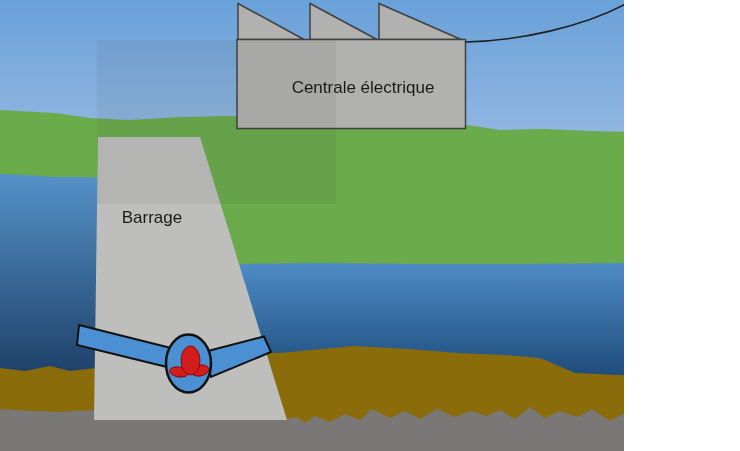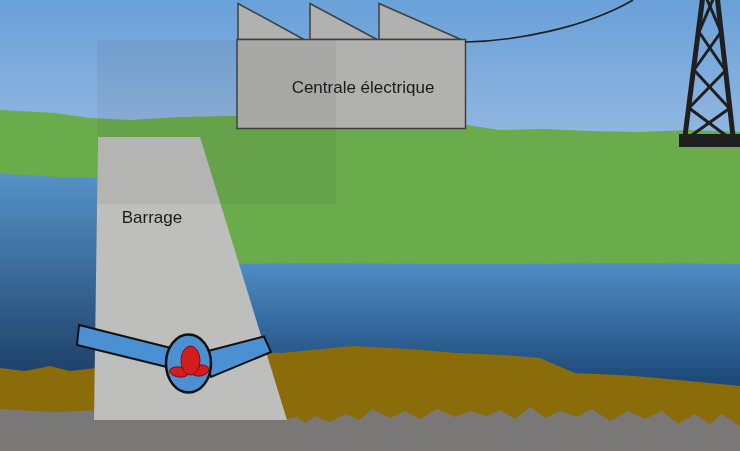--- a/index.html
+++ b/index.html
@@ -1,18 +1,18 @@
 <!DOCTYPE html>
 <html><head>
 <meta charset="utf-8">
 <style>
   html,body{margin:0;padding:0;background:#ffffff;}
   #stage{
     position:relative;
-    width:740px;height:451px;
+    width:624px;height:451px;
     overflow:hidden;
     font-family:"Liberation Sans", sans-serif;
   }
   #stage svg{display:block;width:740px;height:451px;}
   text.diagram-label{
     font-family:"Liberation Sans", sans-serif;
     font-size:17px;
     fill:#1a1a1a;
   }
 </style>

